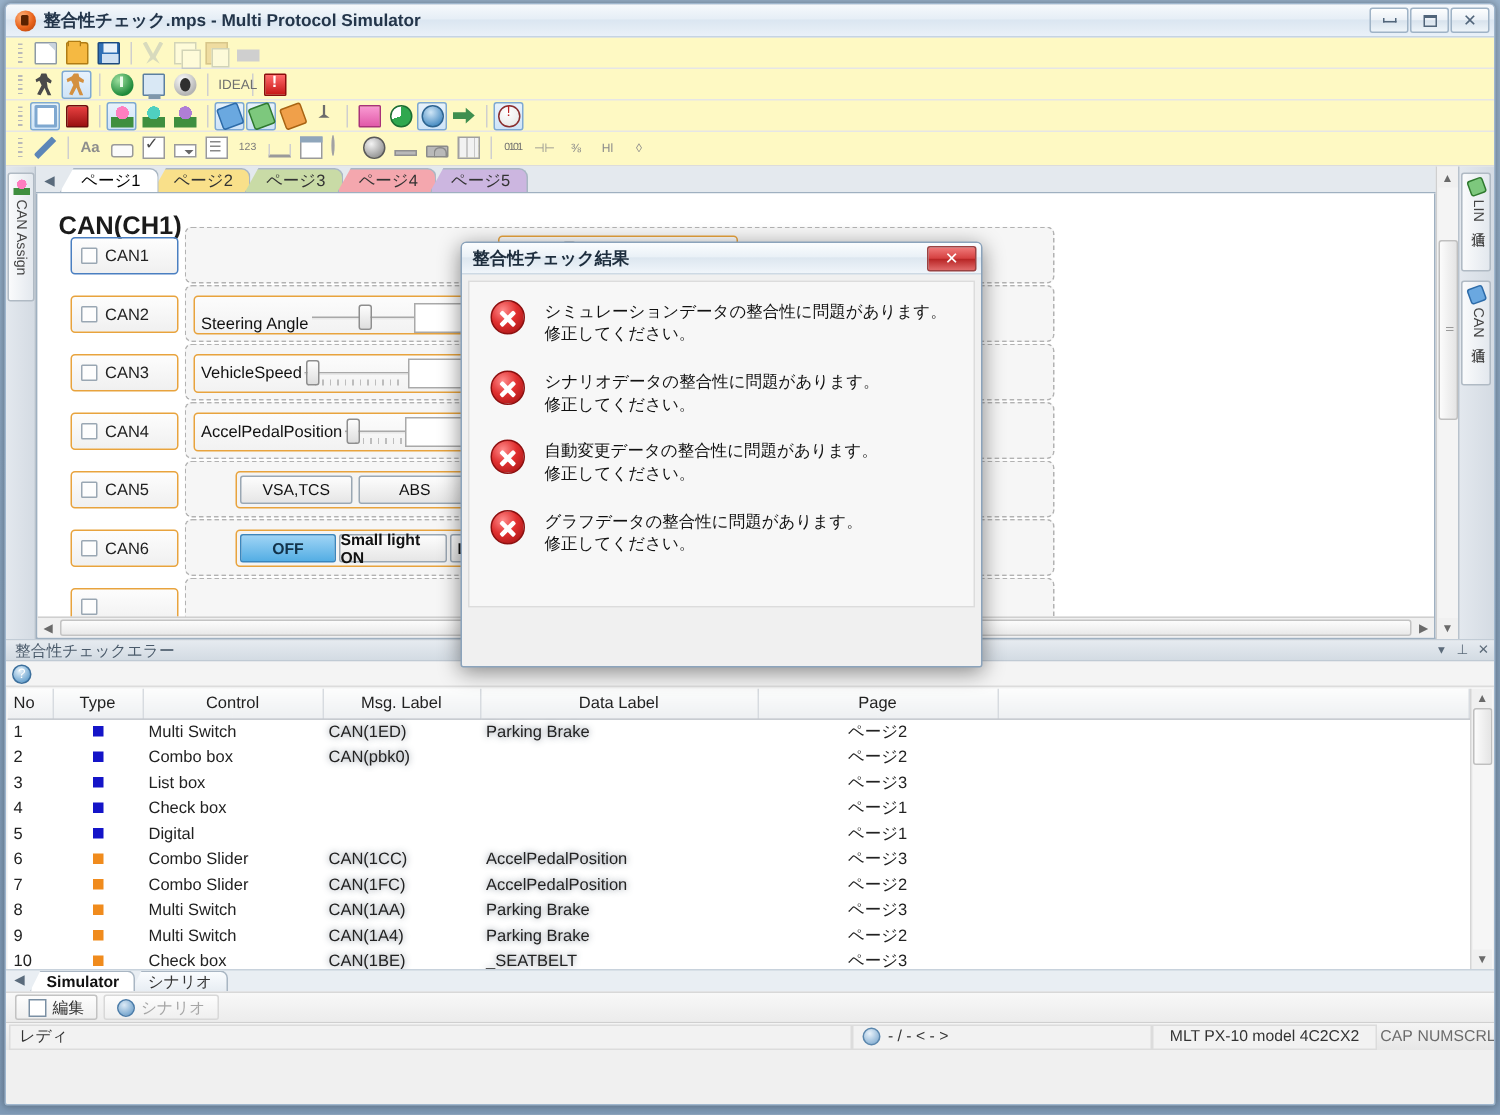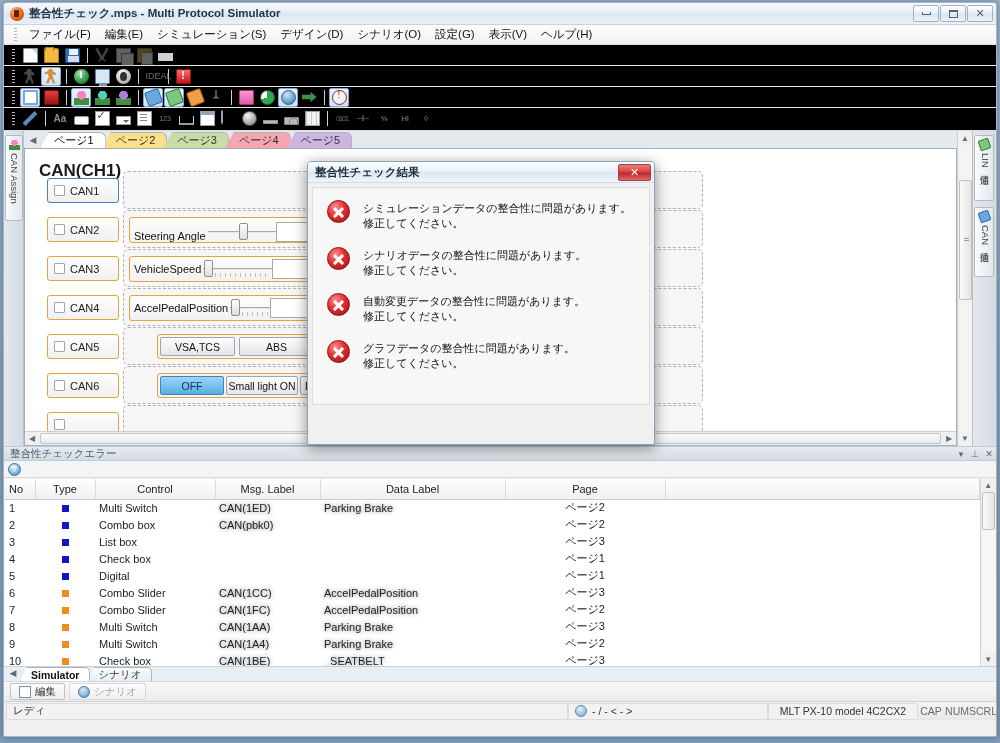--- a/index.html
+++ b/index.html
@@ -70,21 +70,21 @@
     display:flex; align-items:center; padding-left: 10px;
   }
   .grip { width:3px; height:13px; margin-right:5px;
     background: repeating-linear-gradient(180deg,#b9b9b9 0 1px, transparent 1px 3px);
     flex:none;}
   .menu-item {
     padding: 2px 7px; font-size: 11.5px; color:#111; white-space:nowrap; cursor:default;
   }
 
   
-  .toolbars { background:#000000; border-bottom:1px solid #dcdcdc; padding-bottom:1px;}
+  .toolbars { background:#fef9c3; border-bottom:1px solid #dcdcdc; padding-bottom:1px;}
   .tbrow {
     height: 21px; display:flex; align-items:center; padding-left: 8px;
     border-bottom: 1px solid #e6e6e6;
   }
   .tbsep { width:1px; height:15px; background:#cfcfcf; margin:0 4px; flex:none;}
   .tbtn {
     width: 20px; height: 19px; margin-right:1px;
     display:flex; align-items:center; justify-content:center;
     border:1px solid transparent; border-radius:2px; flex:none;
   }
@@ -405,31 +405,20 @@
           </div>
       <div class="win-btn">
             <span class="g glyph-max"></span>
           </div>
       <div class="win-btn">
             <span class="glyph-close">✕</span>
           </div>
     </div>
   </div>
 
-  <div class="menubar">
-    <span class="grip"></span>
-    <div class="menu-item">ファイル(F)</div>
-    <div class="menu-item">編集(E)</div>
-    <div class="menu-item">シミュレーション(S)</div>
-    <div class="menu-item">デザイン(D)</div>
-    <div class="menu-item">シナリオ(O)</div>
-    <div class="menu-item">設定(G)</div>
-    <div class="menu-item">表示(V)</div>
-    <div class="menu-item">ヘルプ(H)</div>
-  </div>
 
   <div class="toolbars">
     <div class="tbrow">
       <span class="grip"></span>
       <div class="tbtn">
             <span class="ic ic-doc"></span>
           </div>
       <div class="tbtn">
             <span class="ic ic-folder"></span>
           </div>
@@ -692,21 +681,21 @@
               <span class="sl-knob" style="left:2%"></span>
             </span>
             <span class="sl-val">0</span>
           </div>
 
           <div class="btnctl" style="left:132px; top:185px; width:160px; display:flex; gap:4px;">
             <span class="pbtn" style="flex:1">VSA,TCS</span>
             <span class="pbtn" style="flex:1">ABS</span>
           </div>
 
-          <div class="btnctl" style="left:132px; top:224px; width:186px; display:flex; gap:2px;">
+          <div class="btnctl" style="left:132px; top:224px; width:186px; display:flex; gap:2px;font-weight:bold;">
             <span class="pbtn on" style="flex:0 0 64px">OFF</span>
             <span class="pbtn" style="flex:0 0 72px">Small light ON</span>
             <span class="pbtn" style="flex:1; justify-content:flex-start; padding-left:4px; overflow:hidden;">Low b</span>
           </div>
 
           <div class="slider-ctl" style="left:307px; top:28px; width:160px;">
             <span class="sl-name">LatG</span>
             <span class="sl-track">
               <span class="sl-line"></span>
               <span class="sl-knob" style="left:10%"></span>

